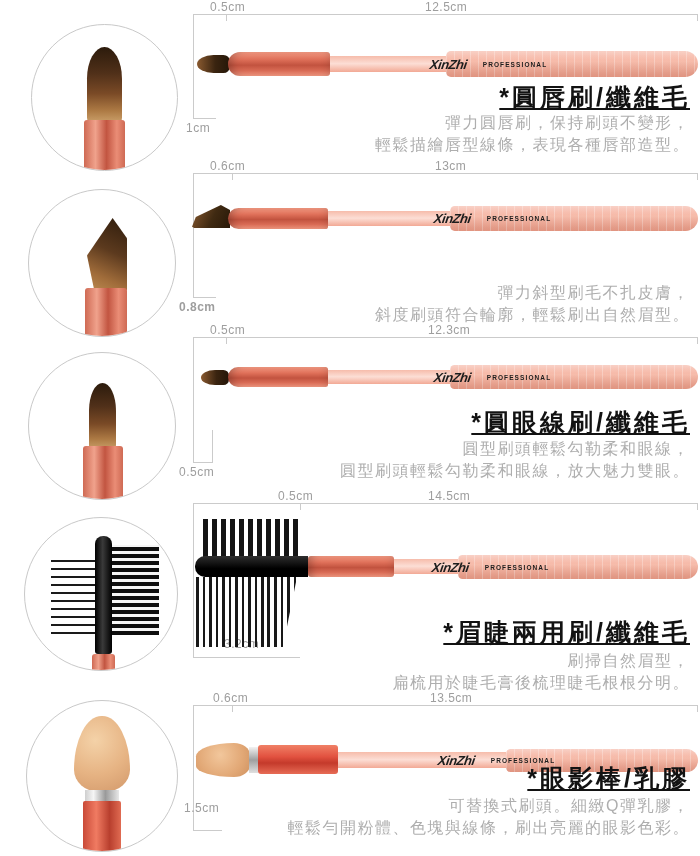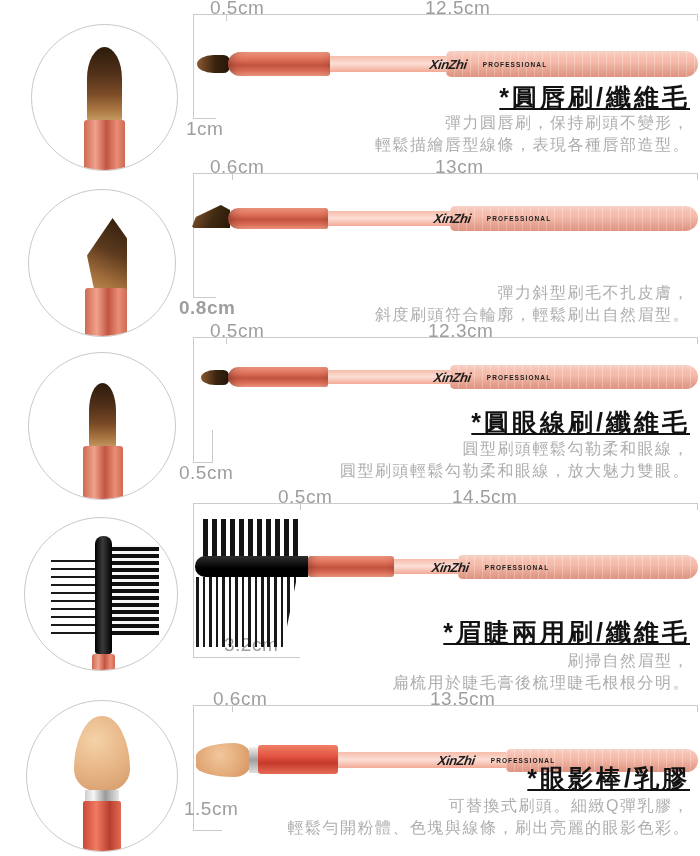--- a/index.html
+++ b/index.html
@@ -4,21 +4,21 @@
 <style>
   html,body{margin:0;padding:0;}
   body{
     width:700px;height:856px;background:#ffffff;position:relative;overflow:hidden;
     font-family:"Liberation Sans","DejaVu Sans",sans-serif;
   }
   .abs{position:absolute;}
   
   .dline{position:absolute;background:#cbcbcb;}
   .dlabel{
-    position:absolute;color:#9e9e9e;font-size:19px;letter-spacing:.5px;
+    position:absolute;color:#9e9e9e;font-size:12px;letter-spacing:.5px;
     white-space:nowrap;line-height:15px;
   }
   
   .circle{
     position:absolute;border:1px solid #c9c9c9;border-radius:50%;
     background:#fff;overflow:hidden;
   }
   .strands{background-image:repeating-linear-gradient(90deg,rgba(0,0,0,.22) 0 1px,rgba(255,255,255,0) 1px 3px);}
   .v-bristle{
     position:absolute;
@@ -170,21 +170,21 @@
     <div class="abs" style="left:70px;top:18px;width:17px;height:118px;background:linear-gradient(90deg,#000,#3a3a3a 45%,#000);border-radius:8px 8px 3px 3px;"></div>
     <div class="abs" style="left:87px;top:27px;width:47px;height:90px;background-image:repeating-linear-gradient(0deg,#0e0e0e 0 4.5px,#f6f6f6 4.5px 7px);"></div>
     <div class="v-ferrule" style="left:67px;top:136px;width:23px;height:20px;"></div>
   </div>
 
   <div class="dline" style="left:193px;top:503px;width:505px;height:1px;"></div>
   <div class="dline" style="left:193px;top:503px;width:1px;height:7px;"></div>
   <div class="dline" style="left:300px;top:503px;width:1px;height:7px;"></div>
   <div class="dline" style="left:697px;top:503px;width:1px;height:7px;"></div>
   <span class="dlabel" style="left:278px;top:489px;">0.5cm</span>
-  <span class="dlabel" style="left:428px;top:489px;margin-left:24px;">14.5cm</span>
+  <span class="dlabel" style="left:428px;top:489px;">14.5cm</span>
   <div class="dline" style="left:193px;top:503px;width:1px;height:155px;"></div>
   <div class="dline" style="left:193px;top:657px;width:107px;height:1px;"></div>
   <span class="dlabel" style="left:224px;top:637px;">3.2cm</span>
 
   <div class="abs teeth-up" style="left:203px;top:519px;width:99px;height:38px;"></div>
   <div class="abs" style="left:195px;top:556px;width:113px;height:21px;background:linear-gradient(180deg,#2e2e2e,#000 60%);border-radius:10px 0 0 10px;"></div>
   <div class="abs teeth-dn" style="left:196px;top:577px;width:101px;height:70px;clip-path:polygon(0 0,100% 0,86% 100%,0 100%);"></div>
   <div class="ferrule" style="left:308px;top:556px;width:86px;height:21px;border-radius:3px;"></div>
   <div class="shaft" style="left:394px;top:559px;width:64px;height:15px;"></div>
   <div class="handle" style="left:458px;top:555px;width:240px;height:24px;"></div>

